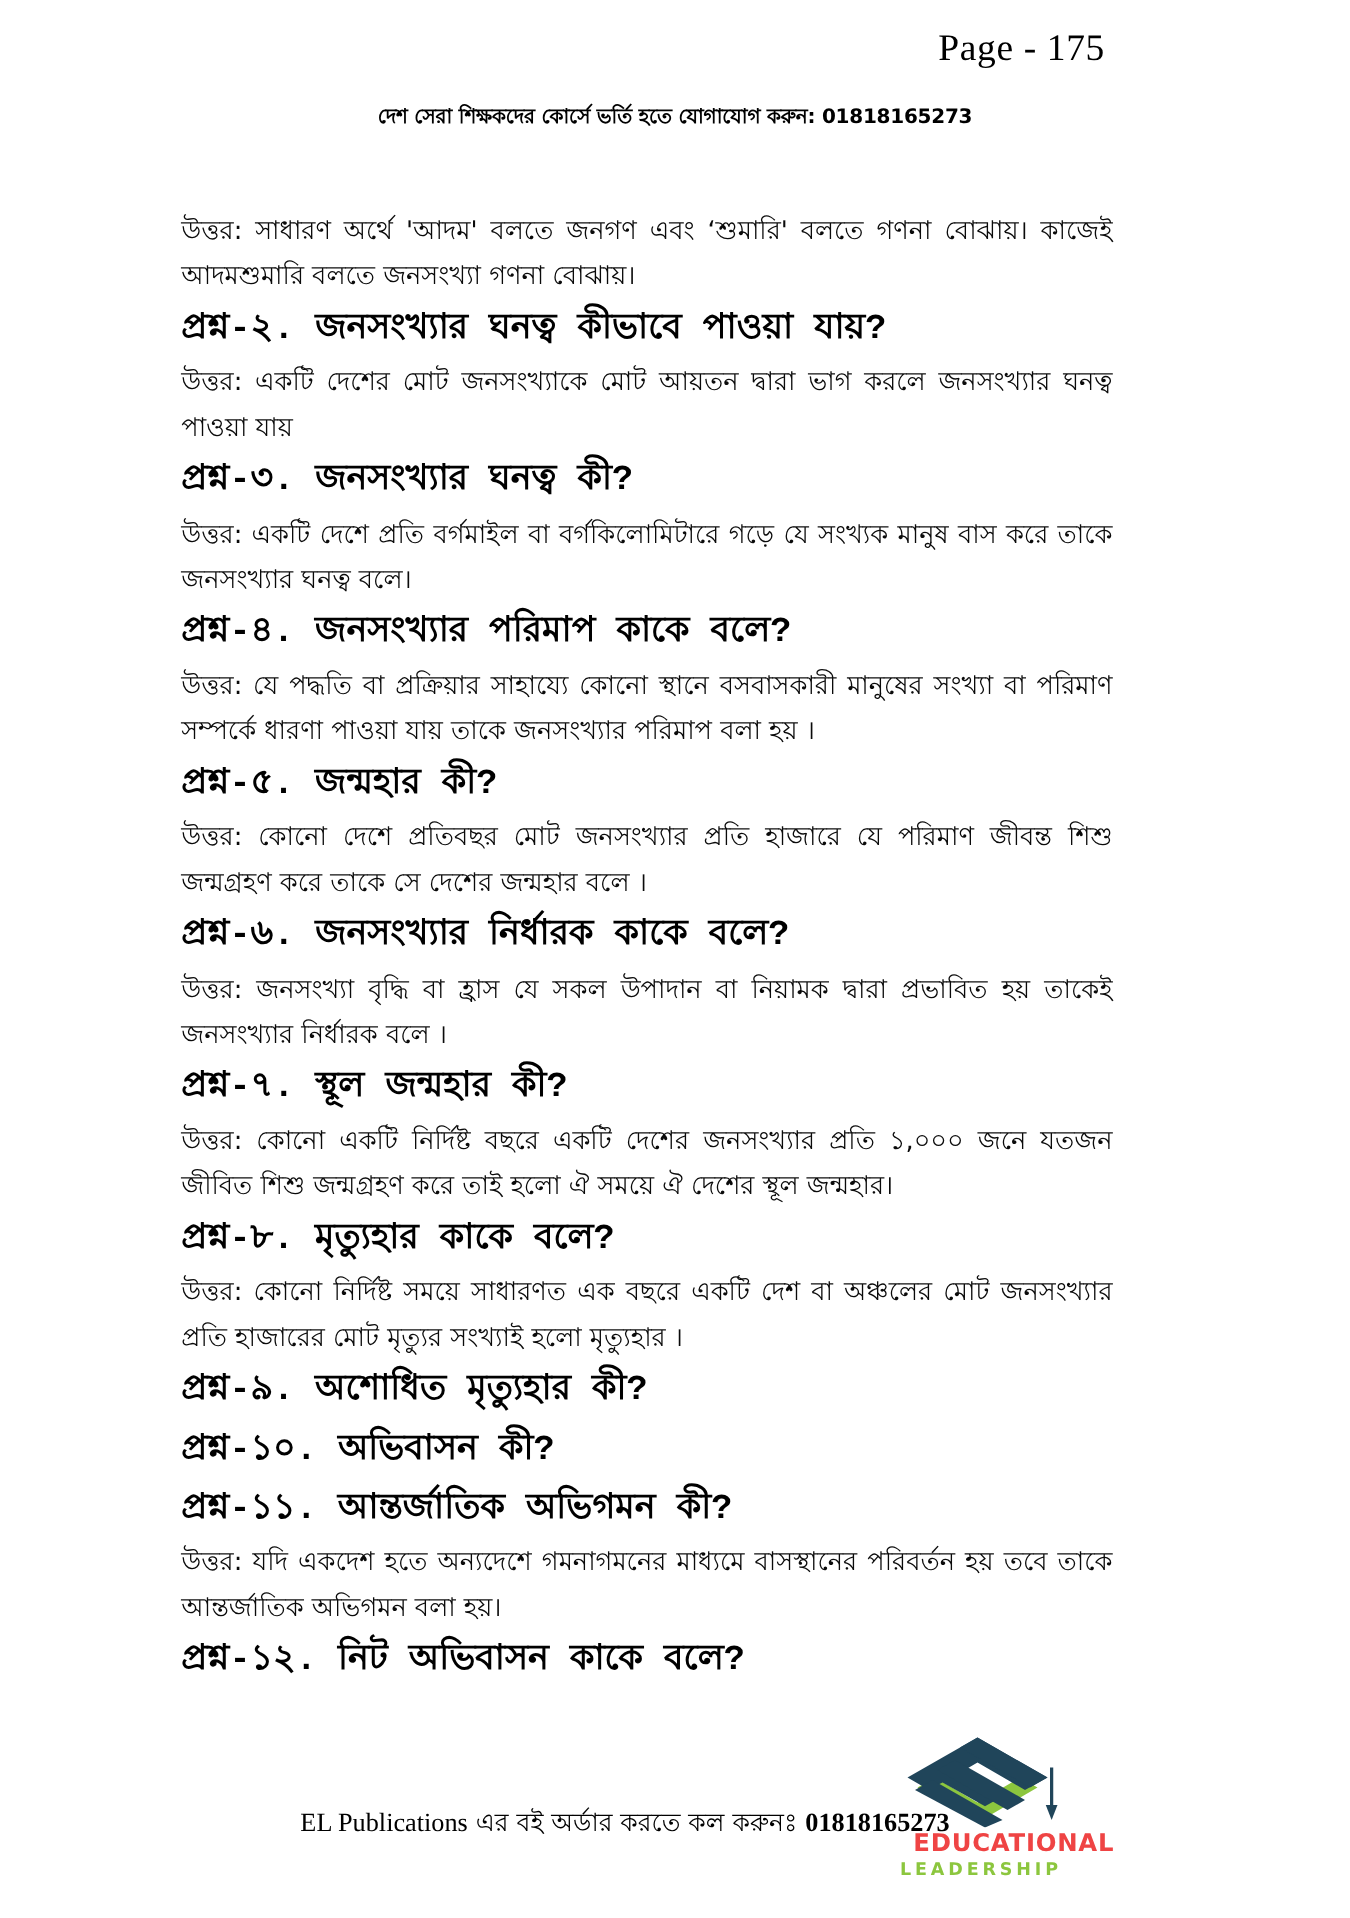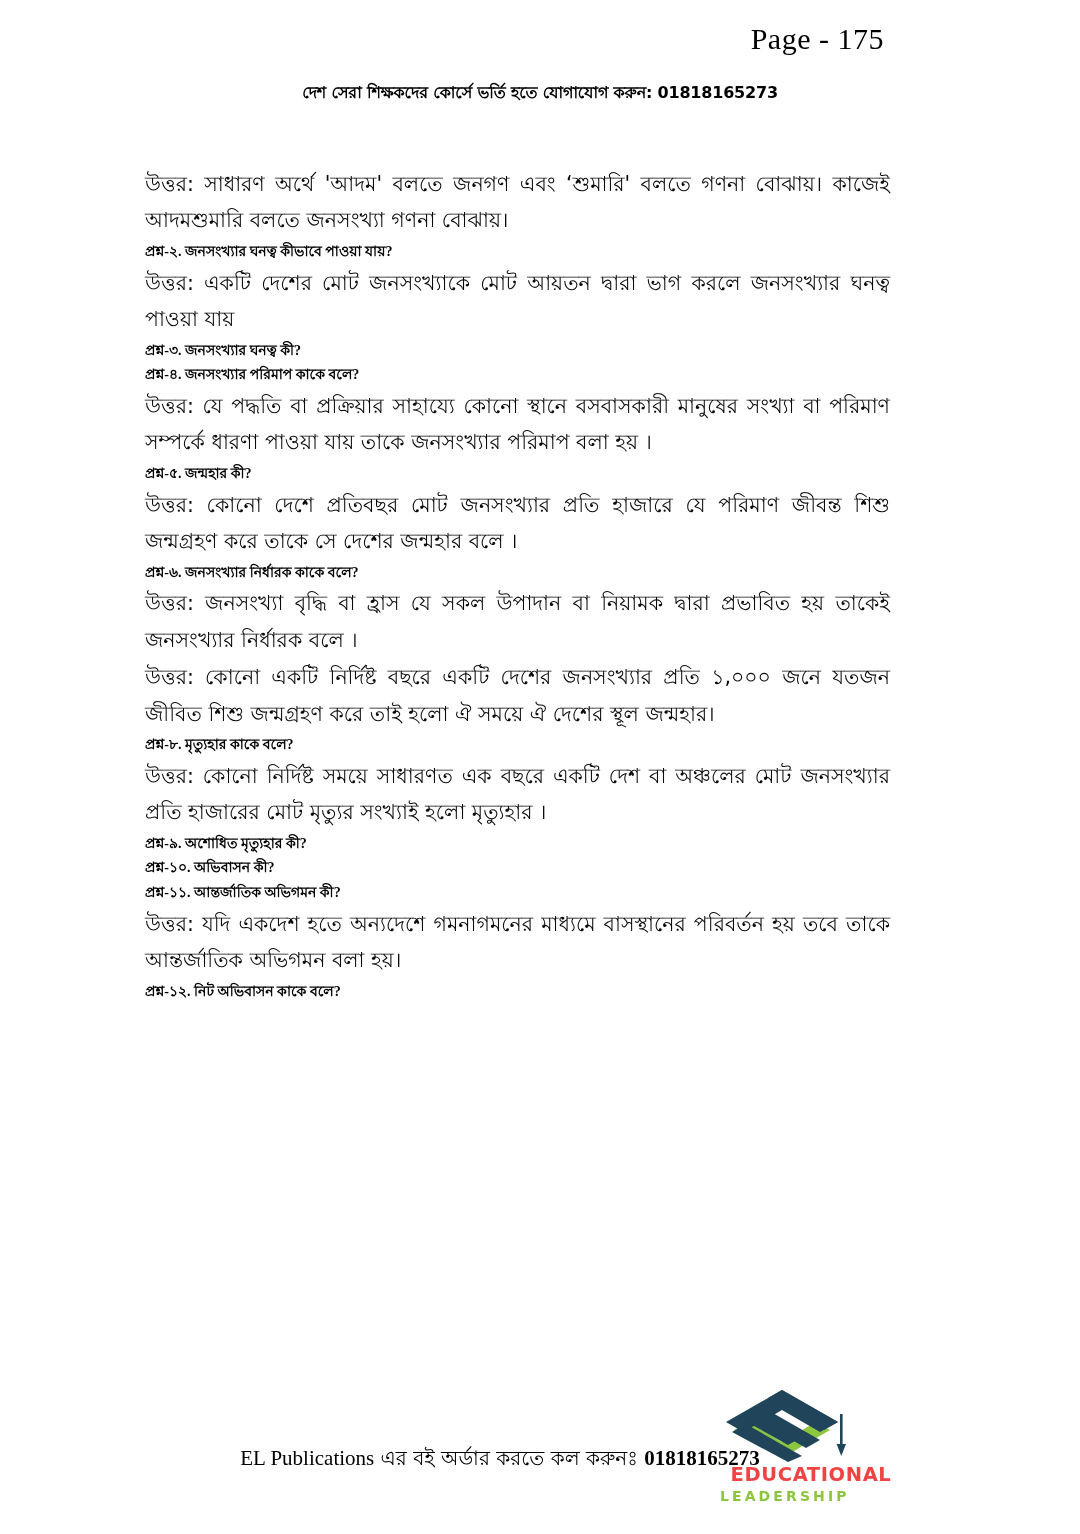--- a/index.html
+++ b/index.html
@@ -55,22 +55,22 @@
     font-family: "DejaVu Sans", "Liberation Sans", sans-serif;
     font-size: 20.5px;
     line-height: 1.78;
     text-align: justify;
     text-justify: inter-word;
     margin: 0 0 1px 0;
     color: #0a0a0a;
     font-weight: 400;
   }
   .qhead {
-    font-family: Liberation Serif, serif;
-    font-size: 14px;
+    font-family: Liberation Mono, monospace;
+    font-size: 28px;
     line-height: 1.62;
     font-weight: bold;
     margin: 2px 0 1px 0;
     color: #000;
     text-align: left;
   }
 
   
   .footer-text {
     position: absolute;
@@ -133,26 +133,28 @@
 
   <div class="page-number">Page - 175</div>
 
   <div class="promo-header">দেশ সেরা শিক্ষকদের কোর্সে ভর্তি হতে যোগাযোগ করুন: 01818165273</div>
 
   <div class="content" id="content-body">
       <p class="ans">উত্তর: সাধারণ অর্থে 'আদম' বলতে জনগণ এবং ‘শুমারি' বলতে গণনা বোঝায়। কাজেই আদমশুমারি বলতে জনসংখ্যা গণনা বোঝায়।</p>
       <p class="qhead">প্রশ্ন-২. জনসংখ্যার ঘনত্ব কীভাবে পাওয়া যায়?</p>
       <p class="ans">উত্তর: একটি দেশের মোট জনসংখ্যাকে মোট আয়তন দ্বারা ভাগ করলে জনসংখ্যার ঘনত্ব পাওয়া যায়</p>
       <p class="qhead">প্রশ্ন-৩. জনসংখ্যার ঘনত্ব কী?</p>
+      <p class="ans">উত্তর: একটি দেশে প্রতি বর্গমাইল বা বর্গকিলোমিটারে গড়ে যে সংখ্যক মানুষ বাস করে তাকে জনসংখ্যার ঘনত্ব বলে।</p>
       <p class="qhead">প্রশ্ন-৪. জনসংখ্যার পরিমাপ কাকে বলে?</p>
       <p class="ans">উত্তর: যে পদ্ধতি বা প্রক্রিয়ার সাহায্যে কোনো স্থানে বসবাসকারী মানুষের সংখ্যা বা পরিমাণ সম্পর্কে ধারণা পাওয়া যায় তাকে জনসংখ্যার পরিমাপ বলা হয় ।</p>
       <p class="qhead">প্রশ্ন-৫. জন্মহার কী?</p>
       <p class="ans">উত্তর: কোনো দেশে প্রতিবছর মোট জনসংখ্যার প্রতি হাজারে যে পরিমাণ জীবন্ত শিশু জন্মগ্রহণ করে তাকে সে দেশের জন্মহার বলে ।</p>
       <p class="qhead">প্রশ্ন-৬. জনসংখ্যার নির্ধারক কাকে বলে?</p>
       <p class="ans">উত্তর: জনসংখ্যা বৃদ্ধি বা হ্রাস যে সকল উপাদান বা নিয়ামক দ্বারা প্রভাবিত হয় তাকেই জনসংখ্যার নির্ধারক বলে ।</p>
+      <p class="qhead">প্রশ্ন-৭. স্থূল জন্মহার কী?</p>
       <p class="ans">উত্তর: কোনো একটি নির্দিষ্ট বছরে একটি দেশের জনসংখ্যার প্রতি ১,০০০ জনে যতজন জীবিত শিশু জন্মগ্রহণ করে তাই হলো ঐ সময়ে ঐ দেশের স্থূল জন্মহার।</p>
       <p class="qhead">প্রশ্ন-৮. মৃত্যুহার কাকে বলে?</p>
       <p class="ans">উত্তর: কোনো নির্দিষ্ট সময়ে সাধারণত এক বছরে একটি দেশ বা অঞ্চলের মোট জনসংখ্যার প্রতি হাজারের মোট মৃত্যুর সংখ্যাই হলো মৃত্যুহার ।</p>
       <p class="qhead">প্রশ্ন-৯. অশোধিত মৃত্যুহার কী?</p>
       <p class="qhead">প্রশ্ন-১০. অভিবাসন কী?</p>
       <p class="qhead">প্রশ্ন-১১. আন্তর্জাতিক অভিগমন কী?</p>
       <p class="ans">উত্তর: যদি একদেশ হতে অন্যদেশে গমনাগমনের মাধ্যমে বাসস্থানের পরিবর্তন হয় তবে তাকে আন্তর্জাতিক অভিগমন বলা হয়।</p>
       <p class="qhead">প্রশ্ন-১২. নিট অভিবাসন কাকে বলে?</p>
     </div>
 

